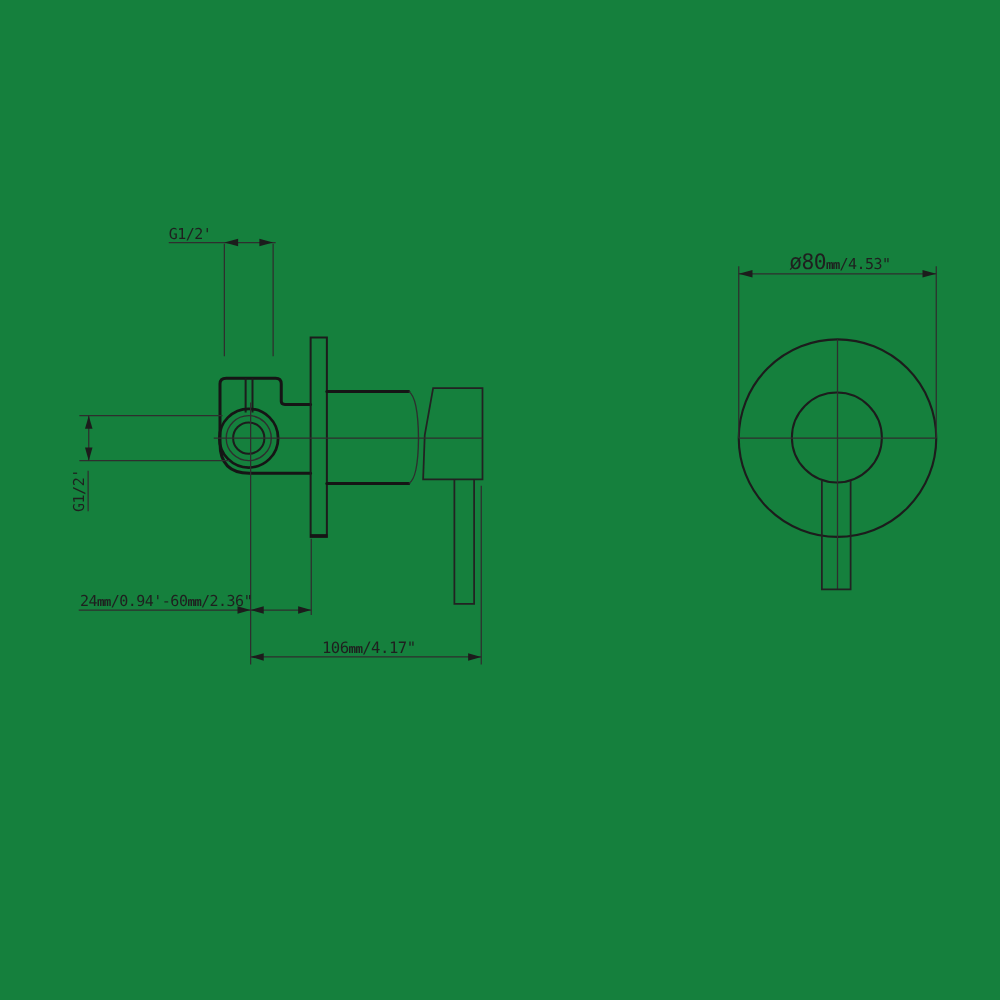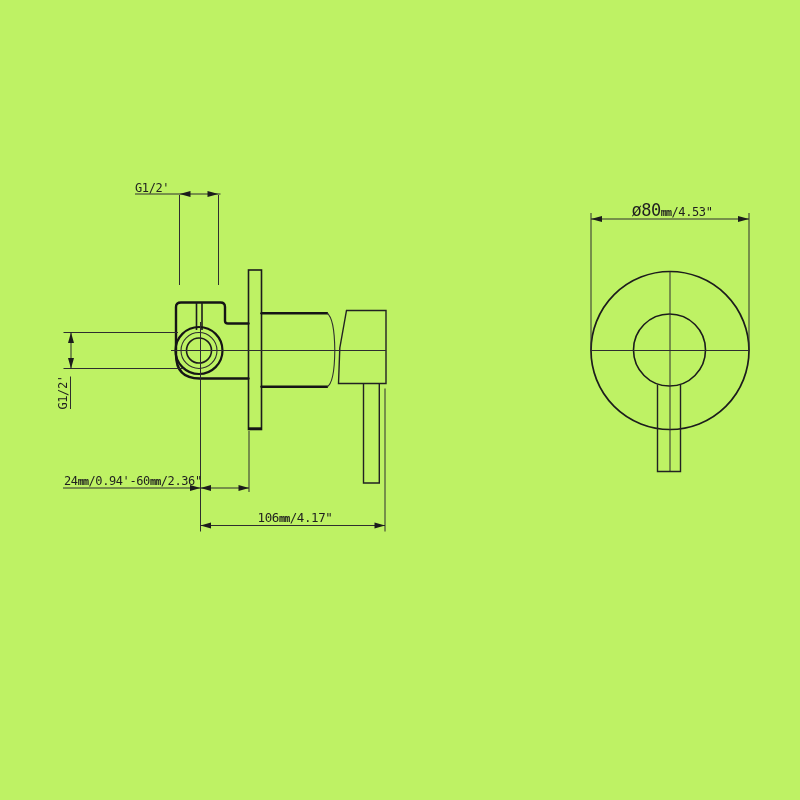--- a/index.html
+++ b/index.html
@@ -1,17 +1,17 @@
 <!DOCTYPE html>
 <html><head>
 <meta charset="utf-8">
 <style>
   html,body{margin:0;padding:0;background:#ffffff;}
   body{width:800px;height:800px;position:relative;overflow:hidden;}
-  .page{position:absolute;inset:0;background:#bef264;text-align:right;}
+  .page{position:absolute;inset:0;background:#15803d;text-align:right;}
   svg text{
     font-family:"DejaVu Sans Mono","Liberation Mono",monospace;
     fill:#1f1f1f;
   }
   .t12 {font-size:12px;letter-spacing:-0.4px;}
   .t125{font-size:12.5px;letter-spacing:-0.4px;}
   .t17 {font-size:17px;letter-spacing:-0.5px;}
   .t10 {font-size:10px;font-weight:bold;letter-spacing:-0.6px;}
   .bold-line  {stroke:#151515;stroke-width:2.4;fill:none;stroke-linecap:round;}
   .med-line   {stroke:#1c1c1c;stroke-width:1.6;fill:none;}

